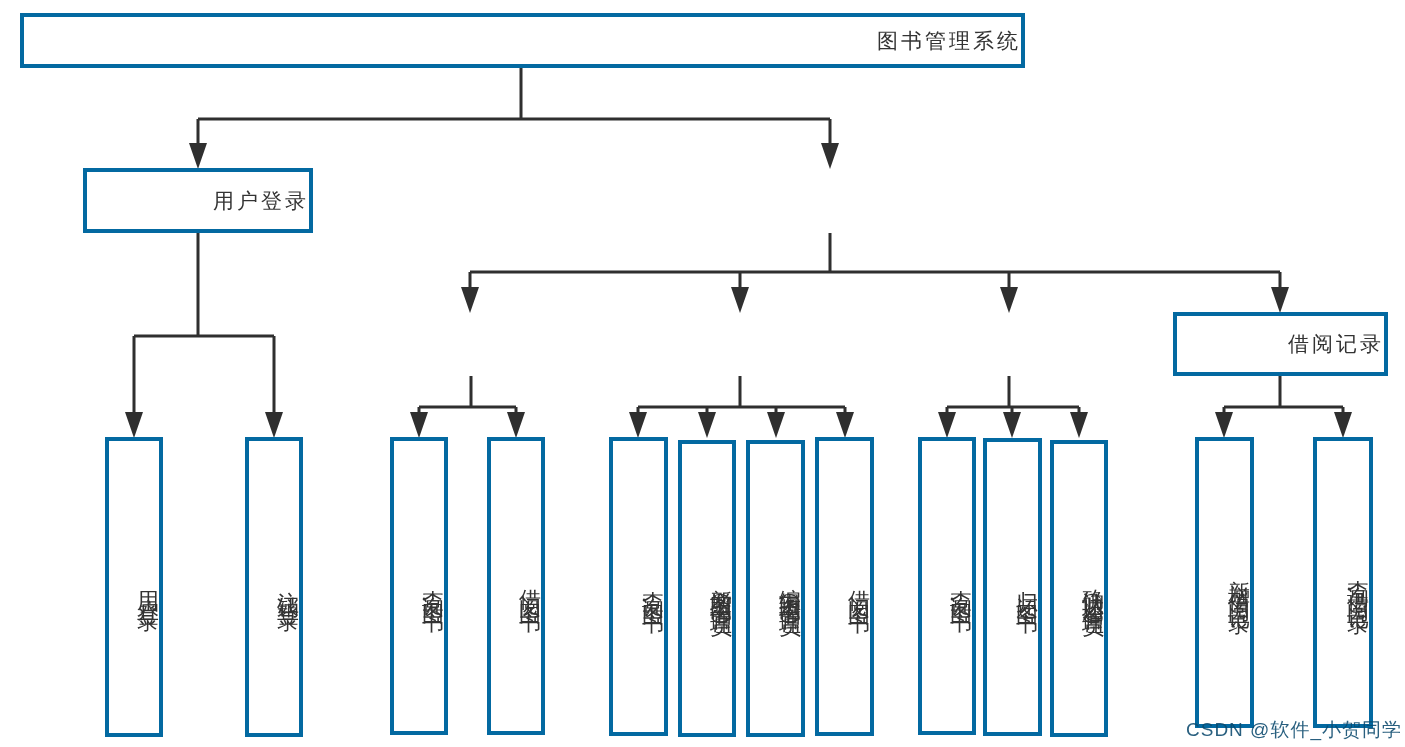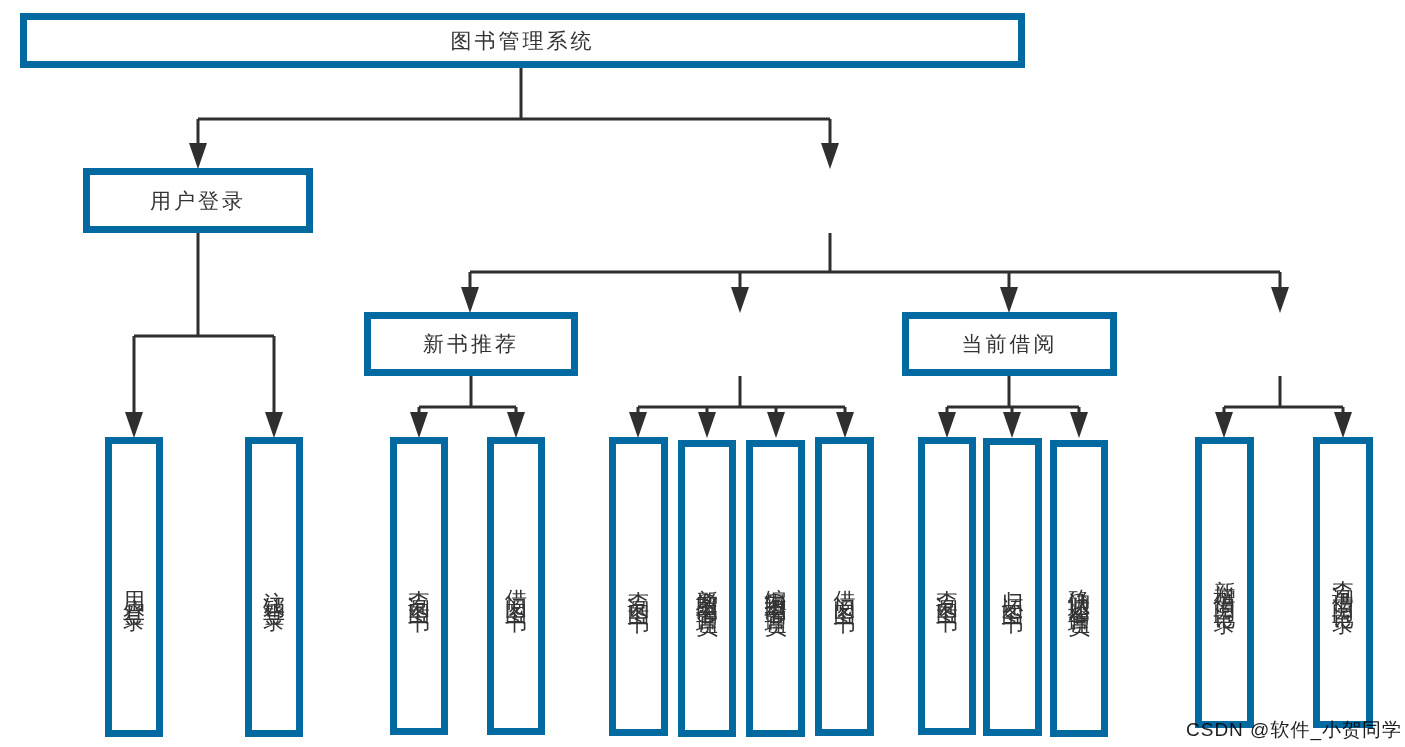--- a/index.html
+++ b/index.html
@@ -8,23 +8,23 @@
     width:1405px;height:747px;
     background:#ffffff;
     overflow:hidden;
     font-family:"Liberation Sans","DejaVu Sans",sans-serif;
     color:#333333;
   }
   .wires{position:absolute;left:0;top:0;z-index:1;}
   .node{
     position:absolute;
     box-sizing:border-box;
-    border:7px solid #0369a1;
+    border:4px solid #0369a1;
     background:#ffffff;
-    display:flex;align-items:center;justify-content:center;
+    display:flex;align-items:center;justify-content:flex-end;
     z-index:2;
   }
   .h{font-size:21px;letter-spacing:3px;}
   .h span{white-space:nowrap;}
   .leaf{font-size:22px;}
   .vtext{
     writing-mode:vertical-rl;
     text-orientation:mixed;
     letter-spacing:7px;
     line-height:1;
@@ -51,21 +51,21 @@
   .l-ret    {left:983px; top:438px;width:59px;height:298px;}
   .l-conf   {left:1050px;top:440px;width:58px;height:297px;}
   .l-addr   {left:1195px;top:437px;width:59px;height:291px;}
   .l-qr     {left:1313px;top:437px;width:60px;height:291px;}
   .watermark{
     position:absolute;
     left:1186px;top:717px;
     width:210px;
     font-size:19px;
     letter-spacing:1px;
-    color:#000000;
+    color:#0c4a6e;
     opacity:0.88;
     white-space:nowrap;
     z-index:3;
   }
 </style>
 </head>
 <body>
 
 <div class="canvas">
 
@@ -110,25 +110,22 @@
   </svg>
 
   <div class="node h b-root">
     <span>图书管理系统</span>
   </div>
 
   <div class="node h b-user">
     <span>用户登录</span>
   </div>
 
-  <div class="node h b-rec">
-    <span>新书推荐</span>
-  </div>
-  <div class="node h b-cur">
-    <span>当前借阅</span>
+  <div class="node h b-log">
+    <span>借阅记录</span>
   </div>
 
   <div class="node leaf l-ulogin">
     <span class="vtext">用户登录</span>
   </div>
   <div class="node leaf l-logout">
     <span class="vtext">注销登录</span>
   </div>
 
   <div class="node leaf l-q1">

